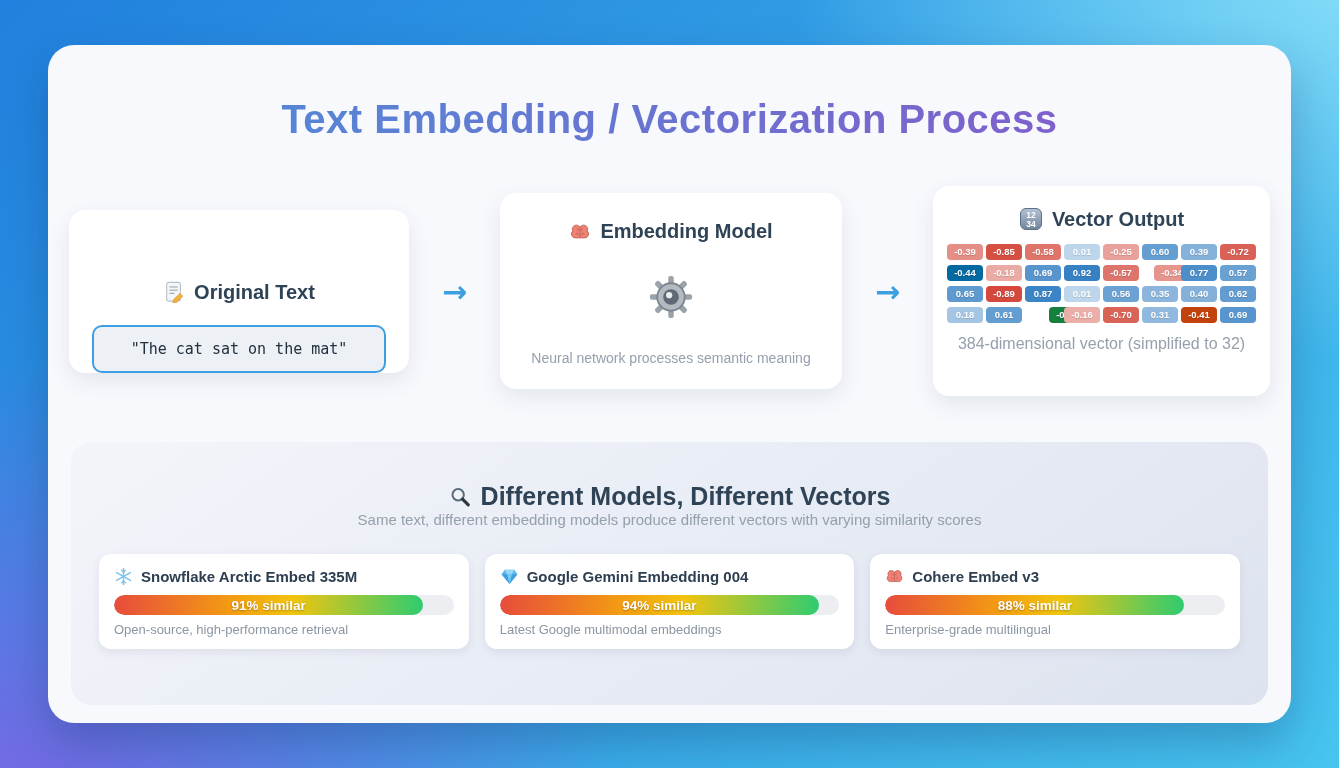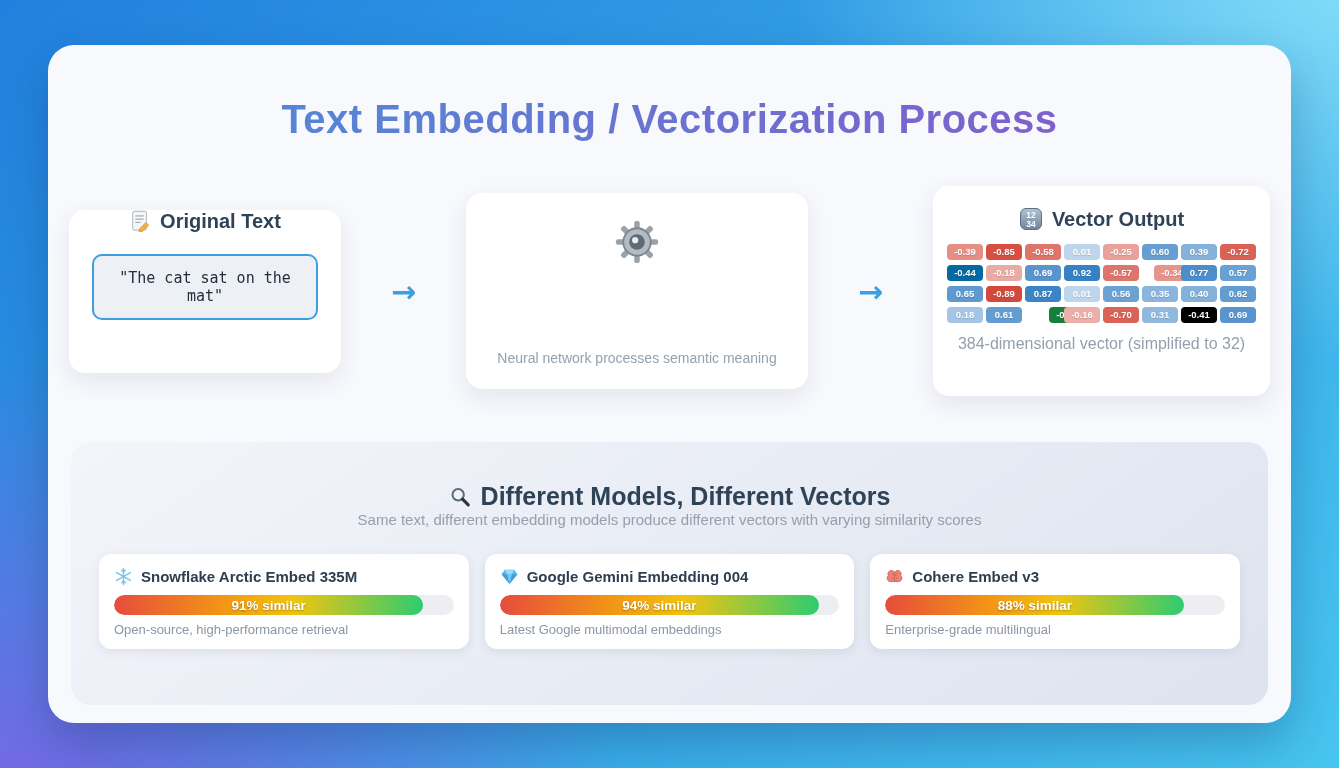--- a/index.html
+++ b/index.html
@@ -34,22 +34,22 @@
   }
   .fcard {
     background: #ffffff; border-radius: 16px;
     box-shadow: 0 8px 22px rgba(40,60,95,0.10);
     text-align: center;
   }
   .card-title {
     display: inline-flex; align-items: center; justify-content: center; gap: 9px;
     font-size: 20px; font-weight: bold; color: var(--heading);
   }
-  .card-original { width: 272px; height: 163px; padding: 0 23px;
-    display: flex; flex-direction: column; justify-content: flex-start; gap: 21px; }
+  .card-original { width: 340px; height: 163px; padding: 0 23px;
+    display: flex; flex-direction: column; justify-content: flex-end; gap: 21px; }
   .text-box {
     border: 2px solid #3f9ee2; background: #edf1f6; border-radius: 10px;
     padding: 13px 6px;
     font-family: "DejaVu Sans Mono", "Liberation Mono", monospace;
     font-size: 15px; color: #222f3d;
   }
   .card-model { width: 342px; height: 196px; padding: 27px 20px 23px;
     display: flex; flex-direction: column; justify-content: space-between; align-items: center; }
   .fcaption { font-size: 14px; color: var(--muted); }
   .card-vector { width: 337px; height: 210px; padding: 21px 8px 15px;
@@ -128,20 +128,29 @@
           <span>Original Text</span>
         </div>
         <div class="text-box">
           <span>"The cat sat on the mat"</span>
         </div>
       </div>
 
       <div class="arrow">→</div>
 
       <div class="fcard card-model">
+        <div class="card-title">
+          <span class="icon icon-22">
+              <svg viewBox="0 0 24 24">
+                <path d="M8 4.5c-2.4 0-4.3 1.9-4.3 4.3 0 .8.2 1.5.5 2.1-.9.8-1.5 2-1.5 3.2 0 2.4 1.9 4.3 4.3 4.3h10c2.4 0 4.3-1.9 4.3-4.3 0-1.2-.6-2.4-1.5-3.2.3-.6.5-1.3.5-2.1 0-2.4-1.9-4.3-4.3-4.3-1.6 0-3 .8-3.8 2.1h-.4C11 5.3 9.6 4.5 8 4.5z" fill="#ee8277" stroke="#c05b50" stroke-width="1"></path>
+                <path d="M9 8.5c1.3.4 1.5 1.6.6 2.3m4.8-2.6c-1.3.4-1.5 1.6-.6 2.3M8 13.5c1.5-.3 2.4.7 1.8 1.9m6.2-1.9c-1.5-.3-2.4.7-1.8 1.9M12 6.8v10.4" fill="none" stroke="#c05b50" stroke-width="0.9" stroke-linecap="round"></path>
+              </svg>
+            </span>
+          <span>Embedding Model</span>
+        </div>
         <span class="icon icon-44">
             <svg viewBox="0 0 48 48">
               <g fill="#9aa2aa">
                 <g>
                   <rect x="21" y="1" width="6" height="11" rx="2.2"></rect>
                 </g>
                 <g transform="rotate(45 24 24)">
                   <rect x="21" y="1" width="6" height="11" rx="2.2"></rect>
                 </g>
                 <g transform="rotate(90 24 24)">
@@ -214,21 +223,21 @@
             <div class="chip" style="background: rgb(108, 162, 211);">0.56</div>
             <div class="chip" style="background: rgb(139, 181, 221);">0.35</div>
             <div class="chip" style="background: rgb(131, 177, 218);">0.40</div>
             <div class="chip" style="background: rgb(99, 156, 209);">0.62</div>
             <div class="chip" style="background: rgb(164, 197, 228);">0.18</div>
             <div class="chip" style="background: rgb(100, 157, 209);">0.61</div>
             <div class="chip" style="background: #15803d; margin-left: 24px;">-0.87</div>
             <div class="chip" style="background: rgb(236, 174, 168);">-0.16</div>
             <div class="chip" style="background: rgb(218, 99, 88);">-0.70</div>
             <div class="chip" style="background: rgb(145, 185, 222);">0.31</div>
-            <div class="chip" style="background: #000000;">-0.41</div>
+            <div class="chip" style="background: #c2410c;">-0.41</div>
             <div class="chip" style="background: rgb(88, 149, 206);">0.69</div>
           </div>
         <div class="vector-caption">384-dimensional vector (simplified to 32)</div>
       </div>
 
     </div>
 
     <div class="section">
       <div class="section-title">
         <span class="icon icon-22">

